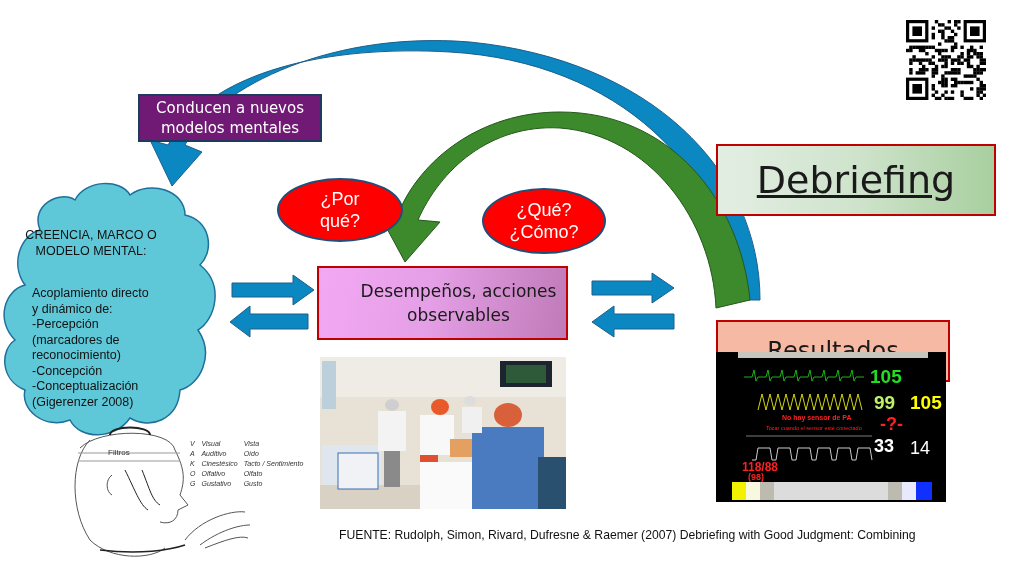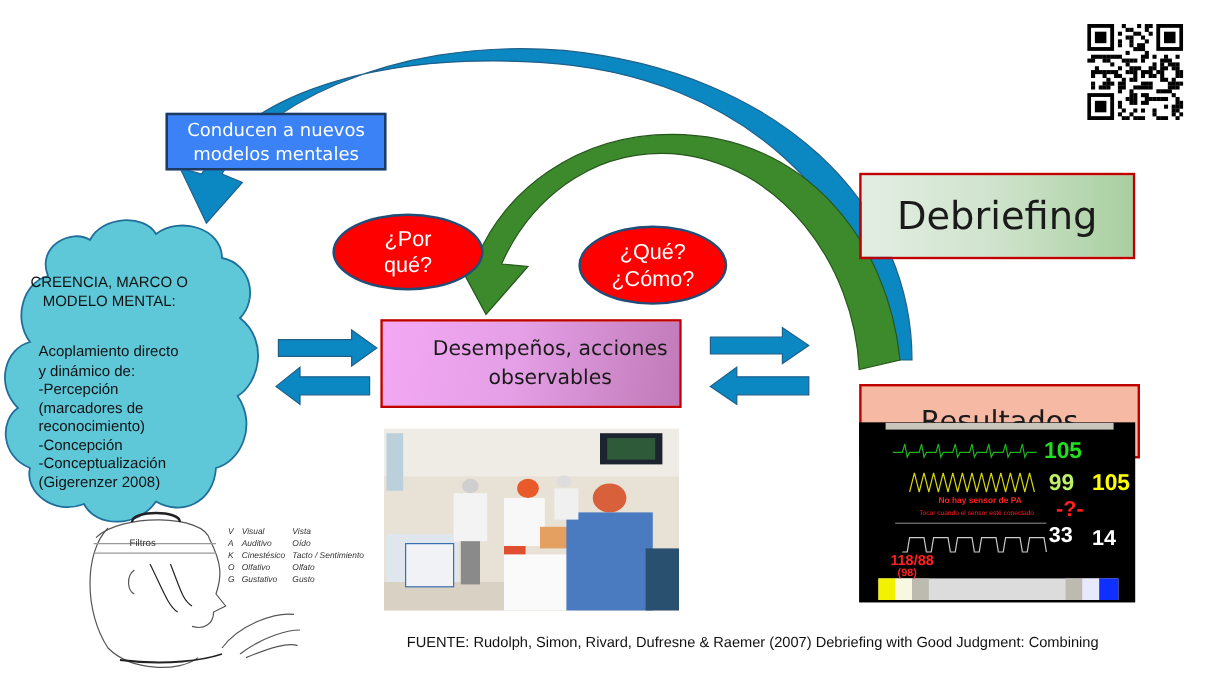--- a/index.html
+++ b/index.html
@@ -1,21 +1,21 @@
 <!DOCTYPE html>
 <html><head>
 <meta charset="utf-8">
 <style>
   html, body { margin:0; padding:0; background:#ffffff; }
   body { width:1024px; height:580px; position:relative; overflow:hidden; font-family:"Liberation Sans", sans-serif; }
   .abs { position:absolute; }
   svg.layer { position:absolute; left:0; top:0; }
   .box { position:absolute; box-sizing:border-box; display:flex; align-items:center; justify-content:center; text-align:center; font-family:"DejaVu Sans", sans-serif; color:#1a1a1a; }
-  #conducen { left:138px; top:94px; width:184px; height:48px; background:#3b82f6; border:2px solid #1f3a5f; color:#fff; font-size:15px; line-height:20px; font-family:"DejaVu Sans", sans-serif; }
-  #debriefing { left:716px; top:144px; width:230px; height:72px; border:2px solid #c00000; background:linear-gradient(90deg,#e3eee3 0%, #cfe3cc 50%, #a8cf9f 100%); font-size:32px; }
+  #conducen { left:138px; top:94px; width:184px; height:48px; background:#701a75; border:2px solid #1f3a5f; color:#fff; font-size:15px; line-height:20px; font-family:"DejaVu Sans", sans-serif; }
+  #debriefing { left:716px; top:144px; width:280px; height:72px; border:2px solid #c00000; background:linear-gradient(90deg,#e3eee3 0%, #cfe3cc 50%, #a8cf9f 100%); font-size:38px;text-decoration:underline; }
   #resultados { left:716px; top:272px; width:234px; height:62px; border:2px solid #c00000; background:#f6b9a4; font-size:24px;margin-top:48px; }
   #desempenos { left:317px; top:266px; width:251px; height:74px; border:2px solid #c00000; background:linear-gradient(100deg,#f4a8f4 0%, #e49fe6 45%, #c07ab8 100%); font-size:17px; line-height:24px;padding-left:32px; }
   .bubble { position:absolute; background:#ff0000; border:2px solid #1f4e79; border-radius:50%; color:#fff; display:flex; align-items:center; justify-content:center; text-align:center; font-size:18px; line-height:22px; box-sizing:border-box; }
   #porque { left:277px; top:178px; width:126px; height:64px; }
   #quecomo { left:482px; top:188px; width:124px; height:66px; }
   .cloud-text { position:absolute; left:14px; top:228px; width:170px; font-size:12.5px; line-height:15.5px; color:#111; }
   .cloud-text .title { text-align:center; width:150px; margin-left:2px; margin-bottom:27px; }
   .cloud-text .body { padding-left:18px; }
   #photo { left:320px; top:357px; width:246px; height:152px; overflow:hidden; }
   #monitor { left:716px; top:352px; width:230px; height:150px; background:#000; overflow:hidden; font-family:"Liberation Sans", sans-serif; }
@@ -184,21 +184,21 @@
     <rect x="186" y="130" width="14" height="18" fill="#e8e8ff"></rect>
     <rect x="200" y="130" width="16" height="18" fill="#1030ff"></rect>
   </svg>
   <div class="abs" style="left:154px;top:14px;font-size:19px;font-weight:bold;color:#22dd22;">105</div>
   <div class="abs" style="left:158px;top:40px;font-size:19px;font-weight:bold;color:#bef264;">99</div>
   <div class="abs" style="left:194px;top:40px;font-size:19px;font-weight:bold;color:#ffff00;">105</div>
   <div class="abs" style="left:66px;top:62px;font-size:7px;font-weight:bold;color:#ff2020;">No hay sensor de PA</div>
   <div class="abs" style="left:50px;top:73px;font-size:5.5px;color:#ff2020;">Tocar cuando el sensor esté conectado</div>
   <div class="abs" style="left:164px;top:62px;font-size:18px;font-weight:bold;color:#ff2020;">-?-</div>
   <div class="abs" style="left:158px;top:84px;font-size:18px;font-weight:bold;color:#ffffff;">33</div>
-  <div class="abs" style="left:194px;top:86px;font-size:18px;font-weight:bold;color:#ffffff;">14</div>
+  <div class="abs" style="left:194px;top:86px;font-size:18px;font-weight:normal;color:#ffffff;">14</div>
   <div class="abs" style="left:26px;top:108px;font-size:12px;font-weight:bold;color:#ff2020;">118/88</div>
   <div class="abs" style="left:32px;top:120px;font-size:9px;font-weight:bold;color:#ff2020;">(98)</div>
 </div>
 
 <div class="abs" id="qr">
   <svg width="80" height="80" id="qr-svg">
       <rect x="28.8" y="0" width="3.4000000000000004" height="3.4000000000000004" fill="#000"></rect>
       <rect x="41.6" y="0" width="3.4000000000000004" height="3.4000000000000004" fill="#000"></rect>
       <rect x="48" y="0" width="3.4000000000000004" height="3.4000000000000004" fill="#000"></rect>
       <rect x="51.2" y="0" width="3.4000000000000004" height="3.4000000000000004" fill="#000"></rect>

